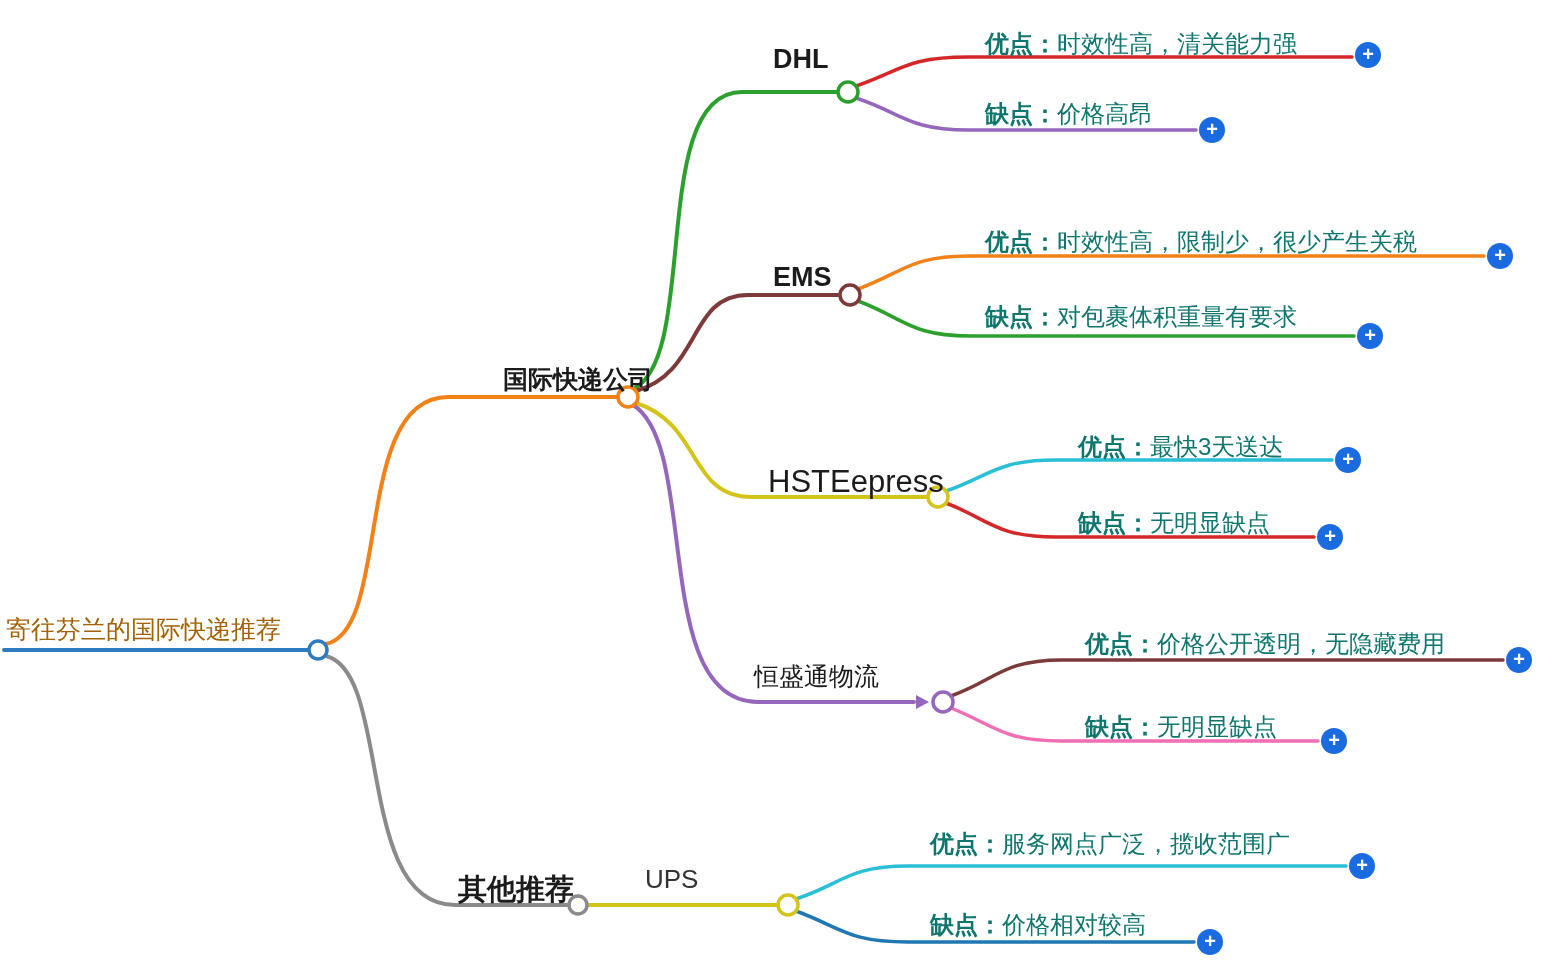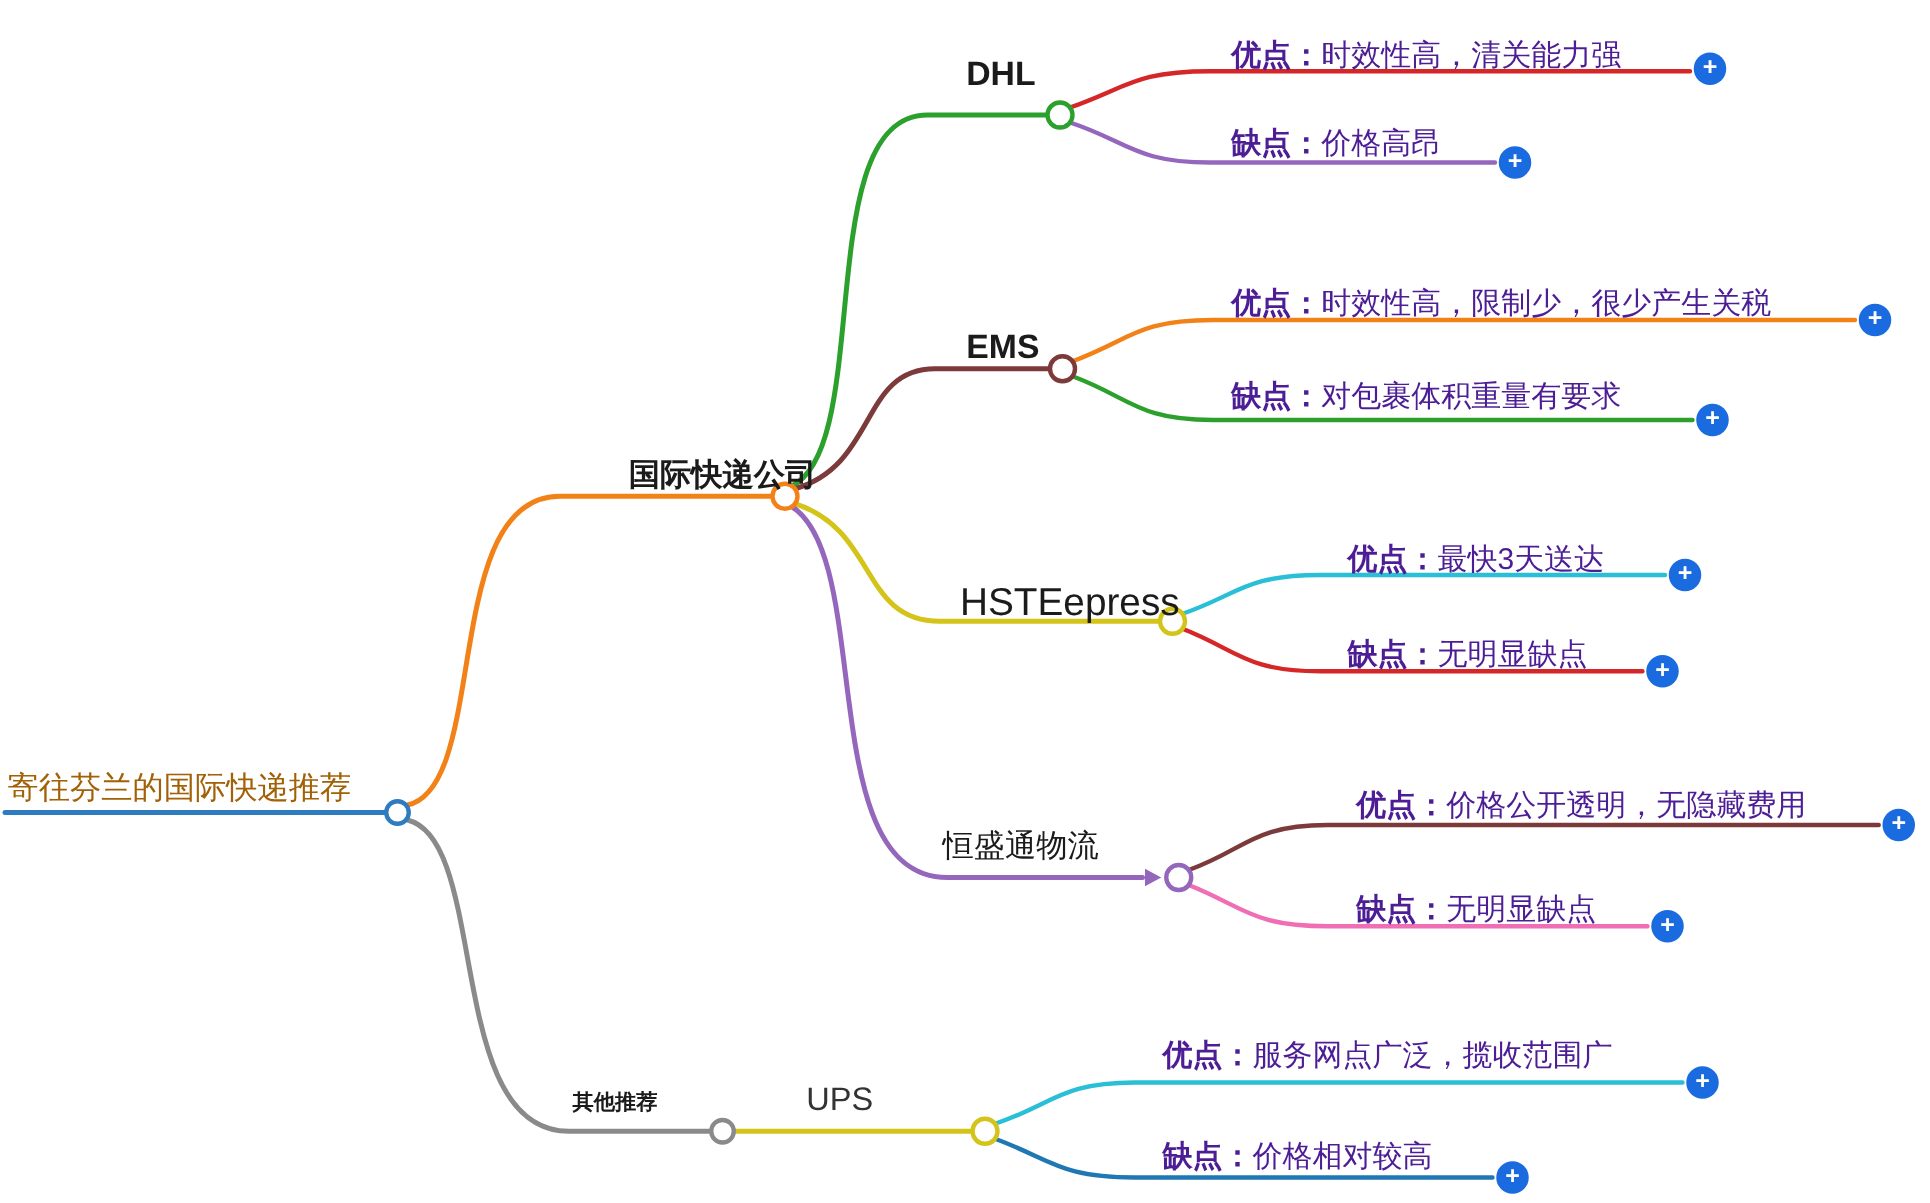--- a/index.html
+++ b/index.html
@@ -3,21 +3,21 @@
 <meta charset="utf-8">
 <style>
   html,body{margin:0;padding:0;background:#ffffff;}
   .stage{
     position:relative;width:1544px;height:962px;background:#ffffff;overflow:hidden;
     font-family:"Liberation Sans","DejaVu Sans",sans-serif;
   }
   .stage svg{position:absolute;left:0;top:0;}
   .lbl{position:absolute;white-space:nowrap;color:#1b1b1b;}
   .bold{font-weight:bold;}
-  .leaf{position:absolute;white-space:nowrap;font-size:24px;color:#4c1d95;}
+  .leaf{position:absolute;white-space:nowrap;font-size:24px;color:#0f766e;}
   .leaf .k{font-weight:bold;}
   .plus{
     position:absolute;width:26px;height:26px;border-radius:50%;
     background:#1a6be0;color:#ffffff;text-align:center;
     font-weight:bold;font-size:20px;line-height:25px;cursor:pointer;
     user-select:none;
   }
 </style>
 </head>
 <body>
@@ -66,21 +66,21 @@
       <circle cx="938" cy="497" r="10" stroke="#d4c41a"></circle>
       <circle cx="943" cy="702" r="10" stroke="#9467bd"></circle>
       <circle cx="788" cy="905" r="10" stroke="#d4c41a"></circle>
     </g>
   </svg>
 
   <div class="lbl" style="left:6px;top:613px;font-size:25px;color:#a16207;">寄往芬兰的国际快递推荐</div>
 
   <div class="lbl bold" style="left:455px;top:363px;font-size:25px;margin-left:48px;">国际快递公司</div>
 
-  <div class="lbl bold" style="left:458px;top:870px;font-size:17px;">其他推荐</div>
+  <div class="lbl bold" style="left:458px;top:870px;font-size:29px;">其他推荐</div>
 
   <div class="lbl bold" style="left:773px;top:44px;font-size:27px;">DHL</div>
 
   <div class="lbl bold" style="left:773px;top:262px;font-size:27px;">EMS</div>
 
   <div class="lbl" style="left:768px;top:464px;font-size:31px;">HSTEepress</div>
 
   <div class="lbl" style="left:754px;top:660px;font-size:25px;">恒盛通物流</div>
 
   <div class="lbl" style="left:645px;top:864px;font-size:26px;color:#333333;">UPS</div>

